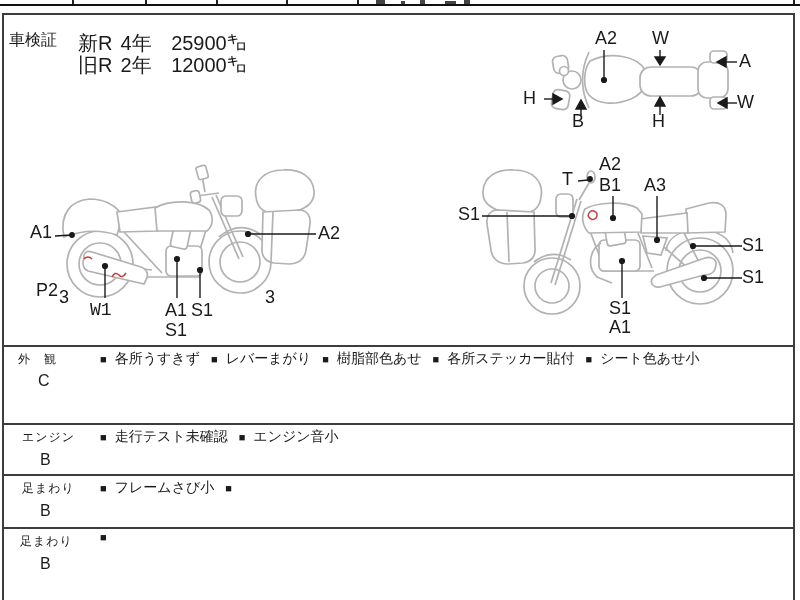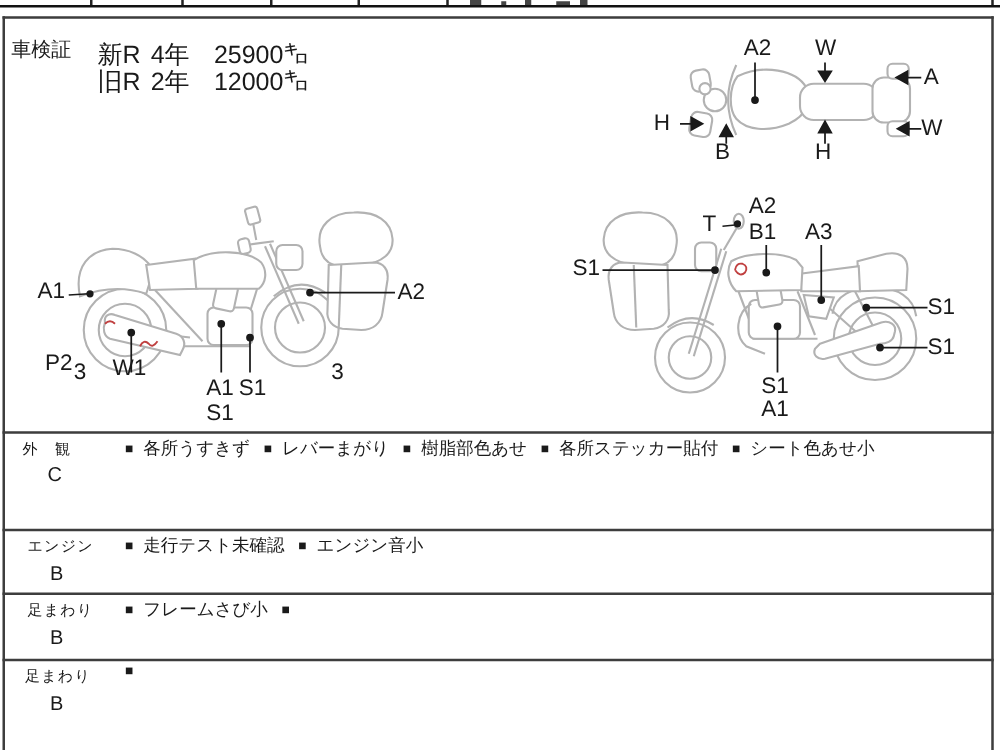--- a/index.html
+++ b/index.html
@@ -197,21 +197,21 @@
   <div class="dlabel" style="left:652px;top:29px;">W</div>
   <div class="dlabel" style="left:739px;top:52px;">A</div>
   <div class="dlabel" style="left:523px;top:89px;">H</div>
   <div class="dlabel" style="left:572px;top:112px;">B</div>
   <div class="dlabel" style="left:652px;top:112px;">H</div>
   <div class="dlabel" style="left:737px;top:93px;">W</div>
 
   <div class="dlabel" style="left:30px;top:223px;">A1</div>
   <div class="dlabel" style="left:36px;top:245px;margin-top:36px;">P2</div>
   <div class="dlabel" style="left:59px;top:288px;">3</div>
-  <div class="dlabel" style="left:90px;top:285px;">W1</div>
+  <div class="dlabel" style="left:90px;top:301px;font-family:Liberation Mono, monospace;">W1</div>
   <div class="dlabel" style="left:165px;top:301px;">A1</div>
   <div class="dlabel" style="left:191px;top:301px;">S1</div>
   <div class="dlabel" style="left:165px;top:321px;">S1</div>
   <div class="dlabel" style="left:265px;top:288px;">3</div>
   <div class="dlabel" style="left:318px;top:224px;">A2</div>
 
   <div class="dlabel" style="left:562px;top:170px;">T</div>
   <div class="dlabel" style="left:599px;top:155px;">A2</div>
   <div class="dlabel" style="left:599px;top:176px;">B1</div>
   <div class="dlabel" style="left:644px;top:176px;">A3</div>

